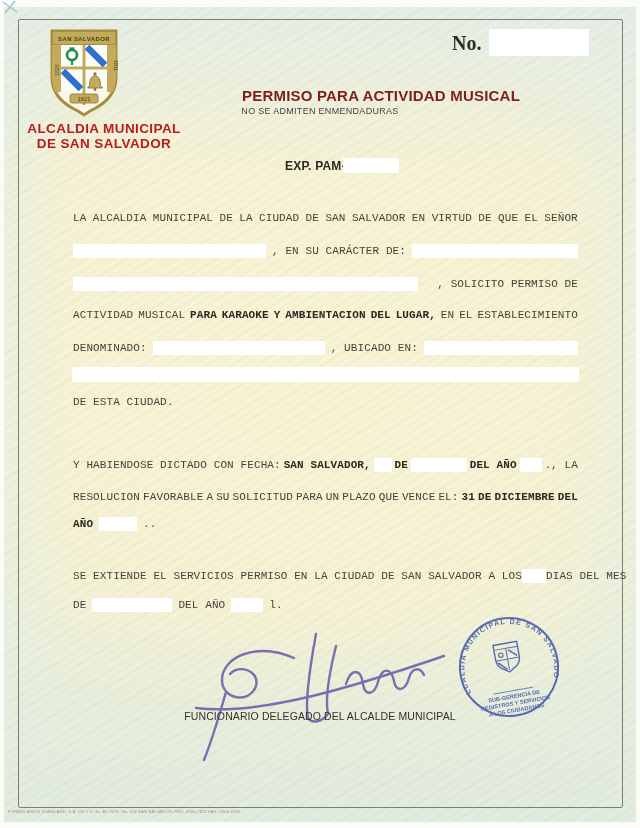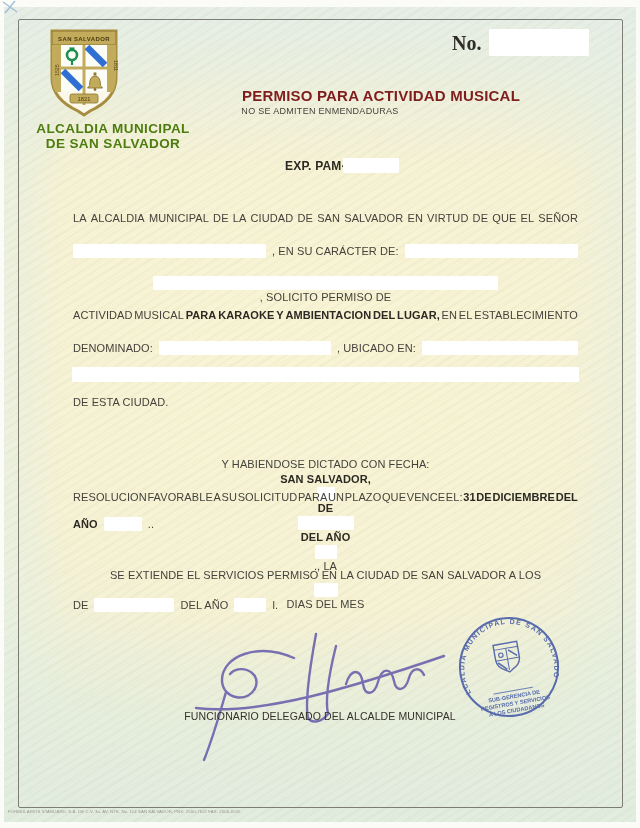--- a/index.html
+++ b/index.html
@@ -24,22 +24,22 @@
       repeating-linear-gradient(-33deg,rgba(120,170,140,.055) 0 2px,rgba(0,0,0,0) 2px 7px),
       repeating-linear-gradient(-29deg,rgba(190,205,160,.05) 0 3px,rgba(0,0,0,0) 3px 11px);
   }
   .frame{
     position:absolute;left:18px;top:19px;width:603px;height:787px;
     border:1.5px solid #7d7e72;border-radius:2px;
   }
   
   .coa{position:absolute;left:45px;top:26px;}
   .muni-name{
-    position:absolute;left:23px;top:121px;width:180px;text-align:center;
-    color:#4d7c0f;font-weight:bold;font-size:13.5px;line-height:15px;letter-spacing:.4px;
+    position:absolute;left:14px;top:121px;width:180px;text-align:center;
+    color:#b91c1c;font-weight:bold;font-size:13.5px;line-height:15px;letter-spacing:.4px;
   }
   .doc-no{
     position:absolute;left:452px;top:32px;
     font-family:"Liberation Serif",serif;font-weight:bold;font-size:20px;color:#2e2c26;text-align:center;
   }
   .no-box{position:absolute;left:489px;top:29px;width:100px;height:27px;background:#fff;border-radius:1px;}
   .title{
     position:absolute;left:120px;top:87px;width:400px;text-align:right;
     font-weight:bold;font-size:15px;letter-spacing:.2px;color:#7f1d1d;
   }
@@ -48,25 +48,25 @@
     font-size:9px;color:#45423a;letter-spacing:.3px;
   }
   .exp{
     position:absolute;left:285px;top:159px;
     font-weight:bold;font-size:12px;color:#2b2923;letter-spacing:.2px;
   }
   .exp-box{position:absolute;left:343px;top:158px;width:56px;height:15px;background:#fff;}
   
   .bl{
     position:absolute;left:73px;width:505px;height:16px;
-    font-size:11px;color:#44423c;letter-spacing:.1px;line-height:15px;white-space:nowrap;
+    font-size:11px;color:#44423c;letter-spacing:.1px;line-height:15px;white-space:nowrap;font-family:Liberation Mono, monospace;
   }
   .bl .b,.segline .b{font-weight:bold;color:#2b2923;}
   .segline{display:flex;justify-content:space-between;}
-  .fx{display:flex;justify-content:space-between;align-items:center;flex-direction:column;}
+  .fx{display:flex;justify-content:space-between;align-items:center;}
   .fxl{display:flex;align-items:center;gap:6px;}
   .rbox{background:#ffffff;height:14px;border-radius:1px;flex:0 0 auto;}
   .grow{flex:1 1 auto;}
   .wide-box{position:absolute;left:72px;top:367px;width:507px;height:15px;background:#fff;}
   
   .sig{position:absolute;left:166px;top:612px;}
   .captions{
     position:absolute;left:75px;top:709px;width:490px;text-align:center;
     font-size:10.5px;line-height:14px;color:#33302a;letter-spacing:.1px;
   }

